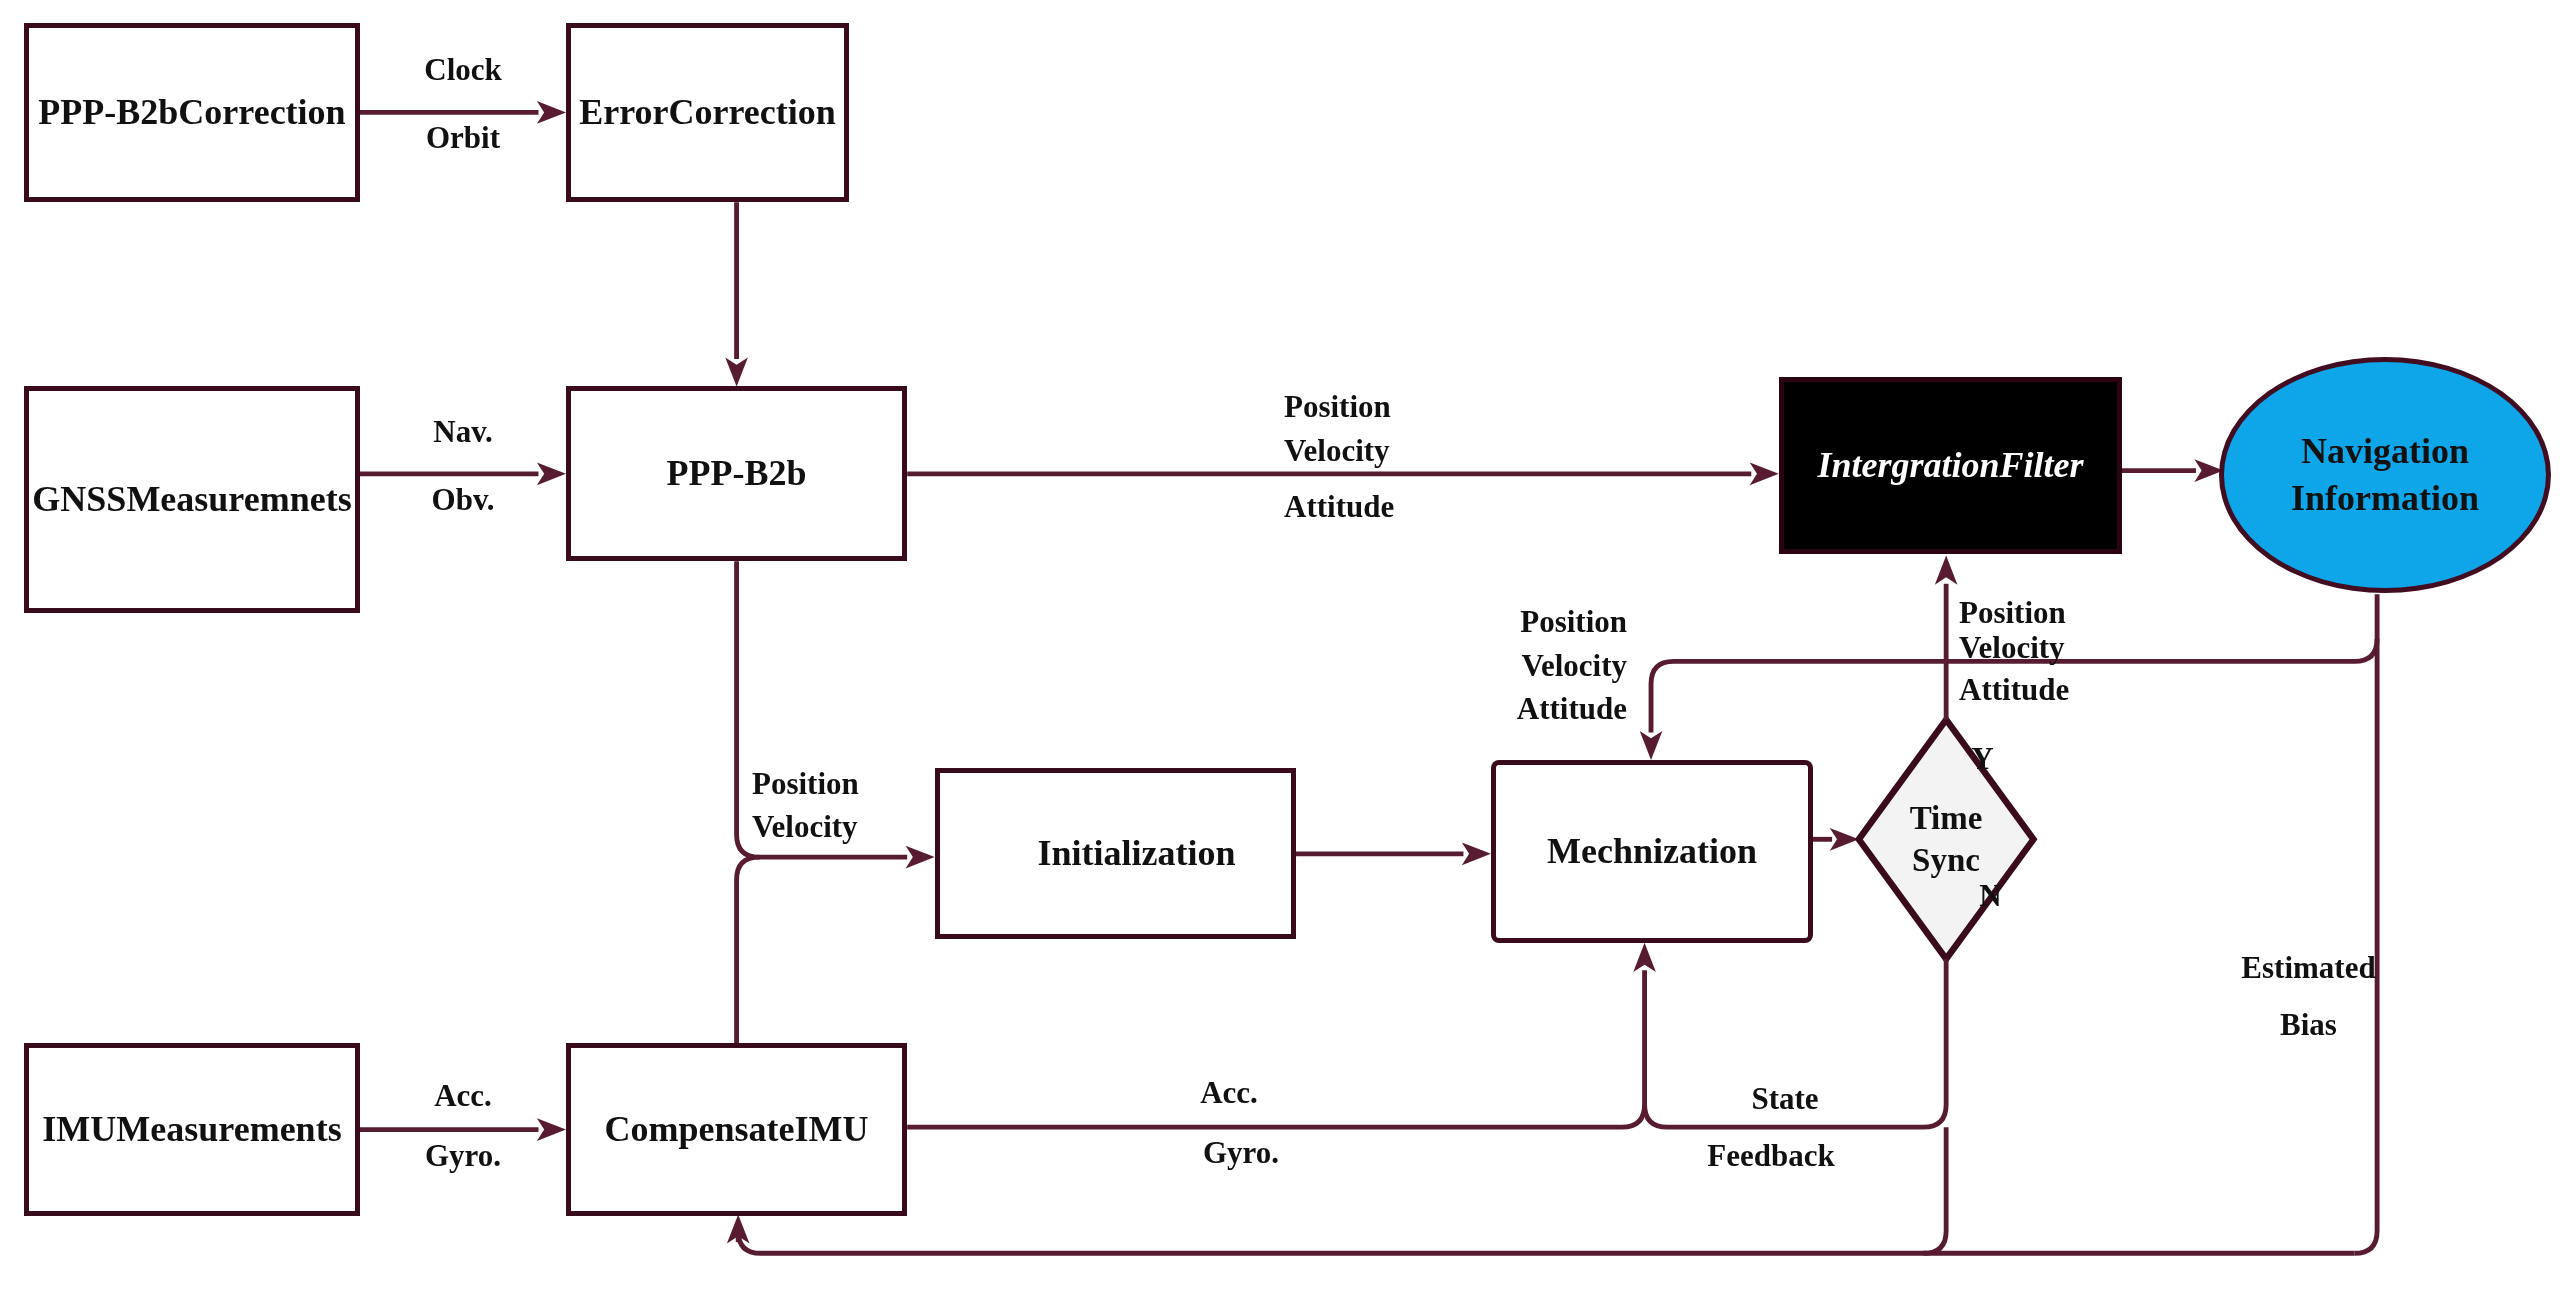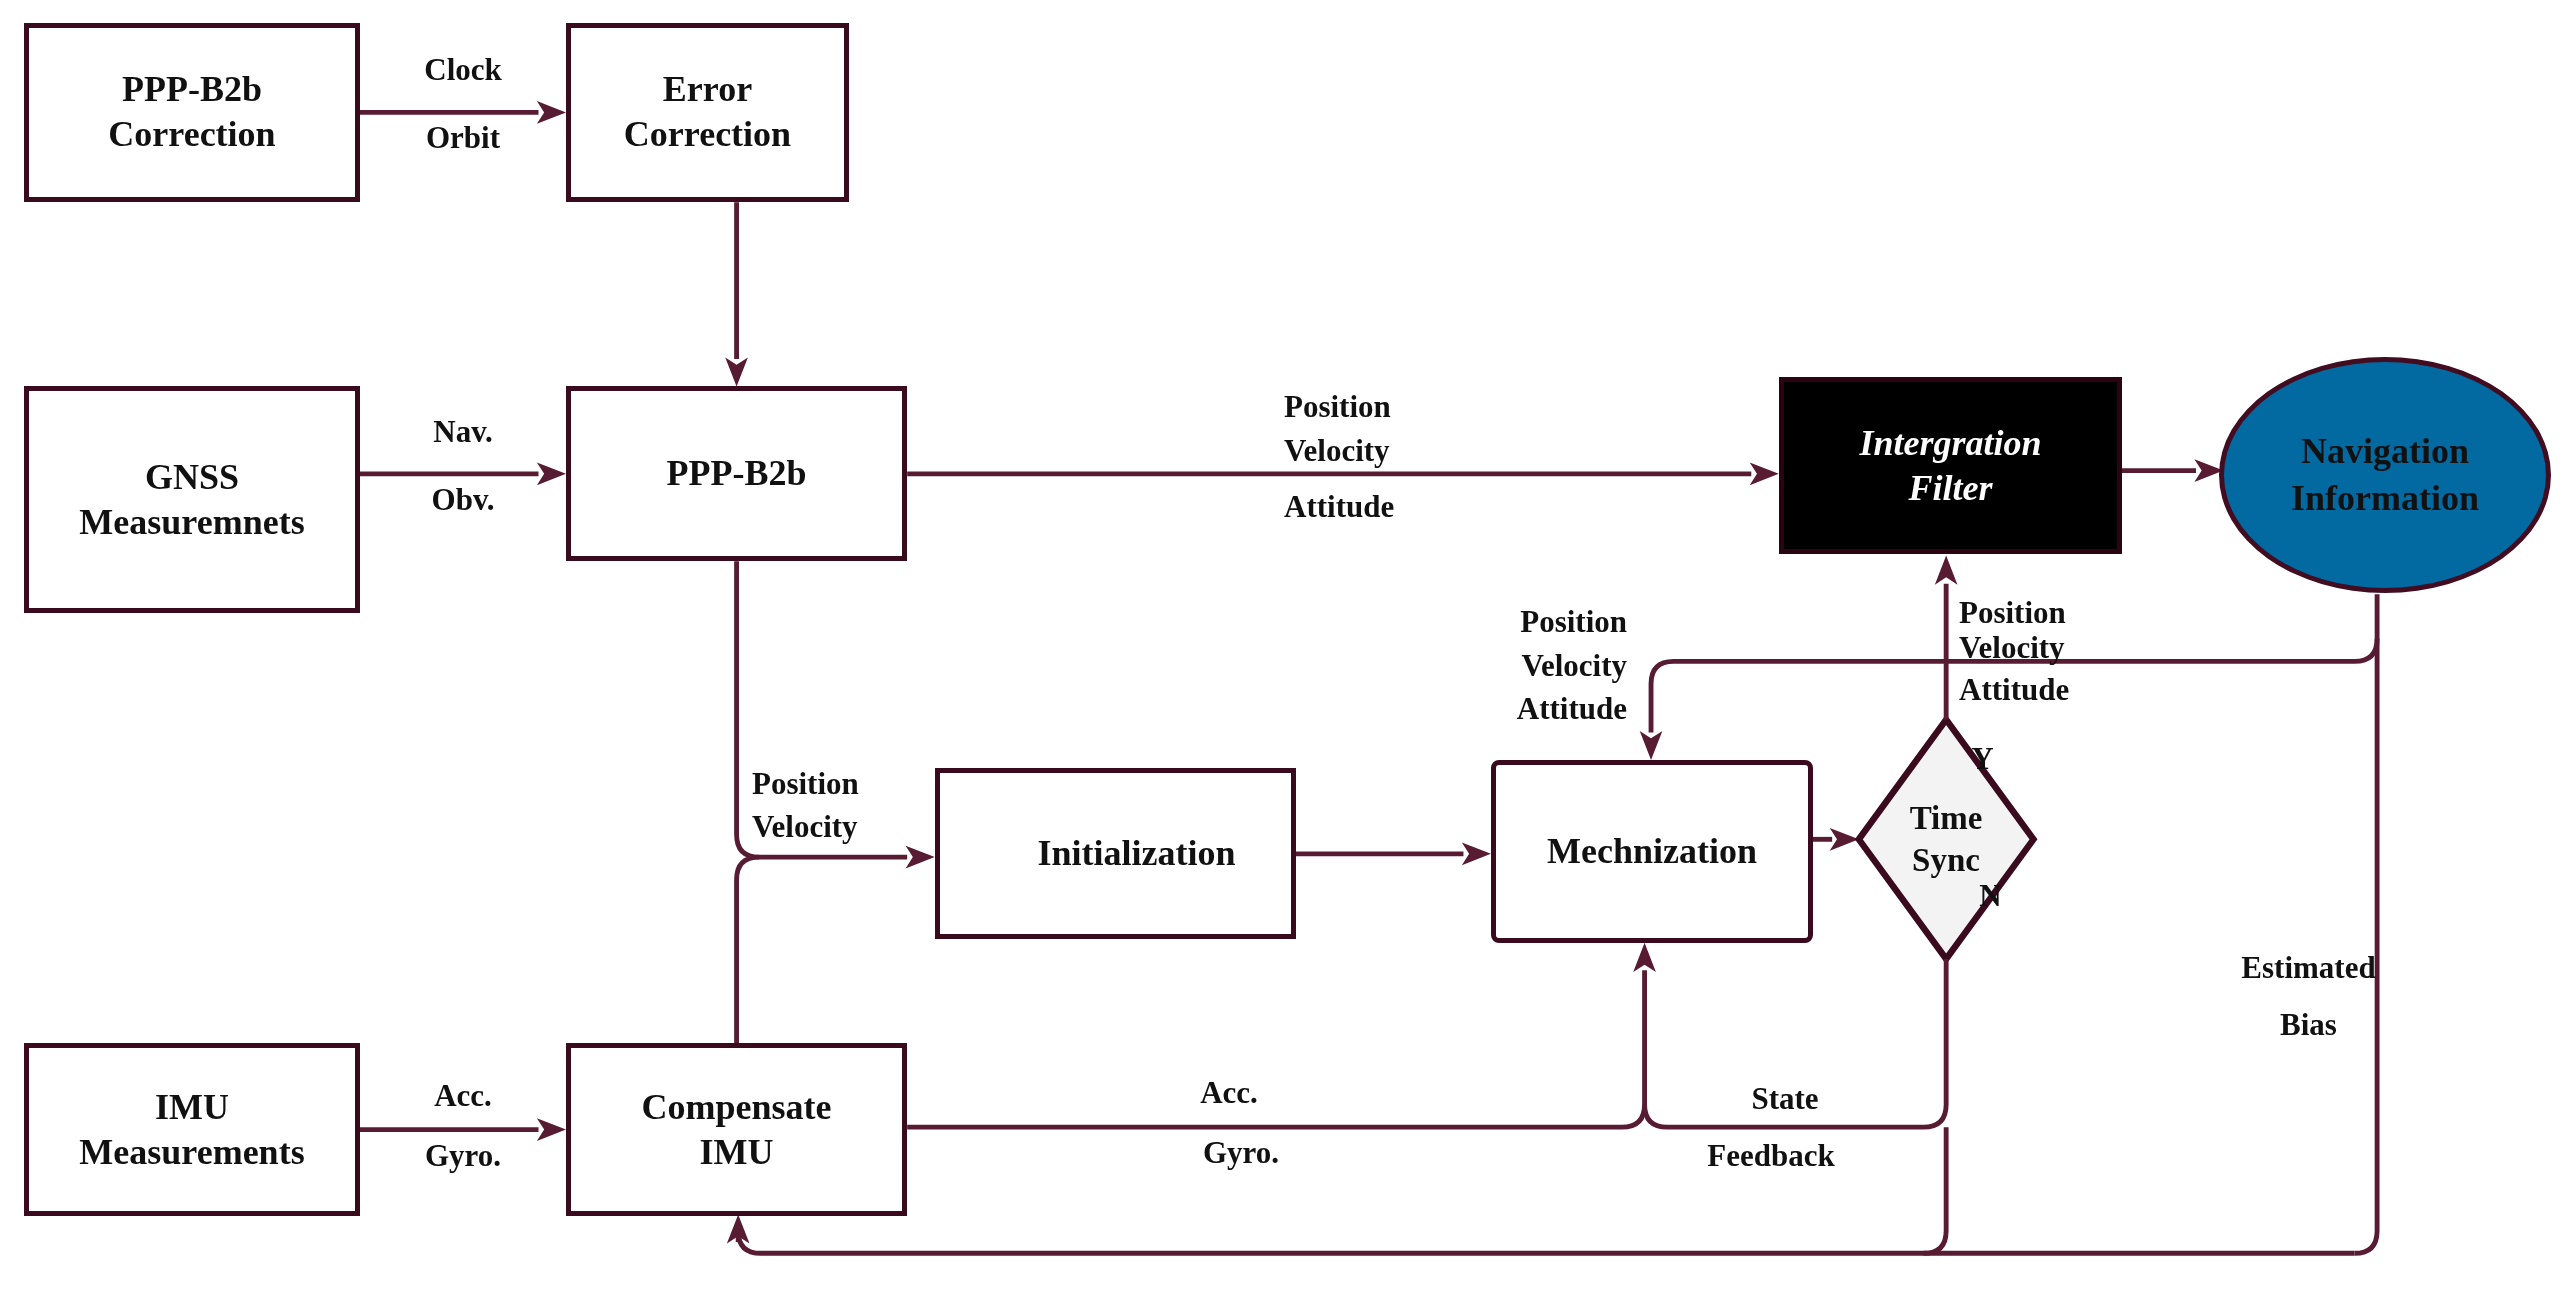--- a/index.html
+++ b/index.html
@@ -8,30 +8,30 @@
     width:2576px;height:1297px;
     background:#ffffff;
     font-family:"Liberation Serif","DejaVu Serif",serif;
     overflow:hidden;
   }
   #wires{position:absolute;left:0;top:0;width:2576px;height:1297px;}
   .node{
     position:absolute;
     background:#ffffff;
     border:5.7px solid #3a0a1d;
-    display:flex;flex-direction:column;align-items:center;justify-content:center;
+    display:flex;align-items:center;justify-content:center;
     color:#111111;font-weight:700;font-size:36px;line-height:45px;
     text-align:center;box-sizing:border-box;
   }
   .node.red{
     background:#000000;border-color:#2a0511;color:#ffffff;font-style:italic;
   }
   .ellipse{
     position:absolute;
-    background:#0369a1;border:5.7px solid #420c21;border-radius:50%;
+    background:#0ea5e9;border:5.7px solid #420c21;border-radius:50%;
     display:flex;flex-direction:column;align-items:center;justify-content:center;
     color:#111111;font-weight:700;font-size:36px;line-height:47px;text-align:center;
     box-sizing:border-box;
   }
   .diamond-label{
     position:absolute;
     display:flex;flex-direction:column;align-items:center;justify-content:center;
     color:#111111;font-weight:700;font-size:33px;line-height:42px;text-align:center;
   }
   .elabel{

